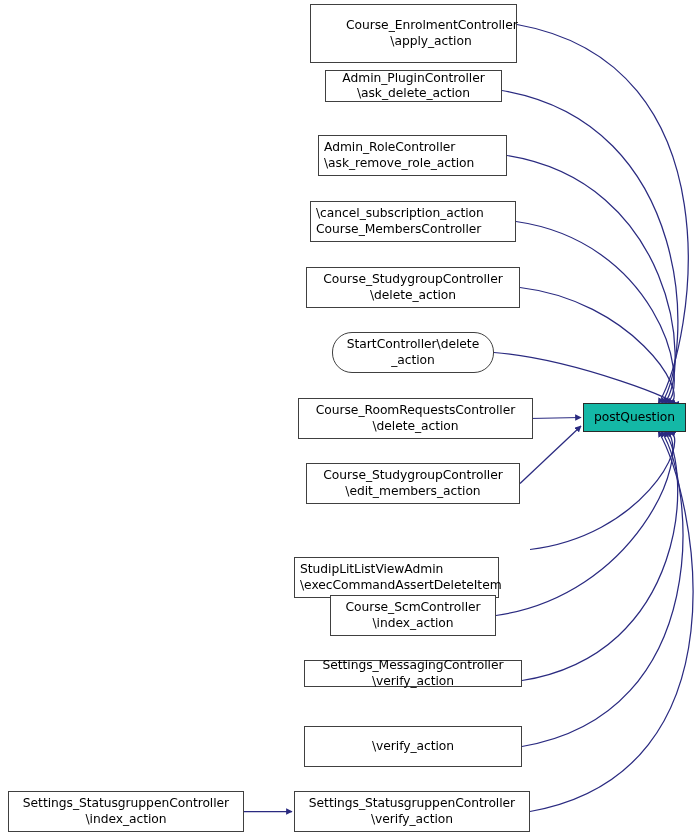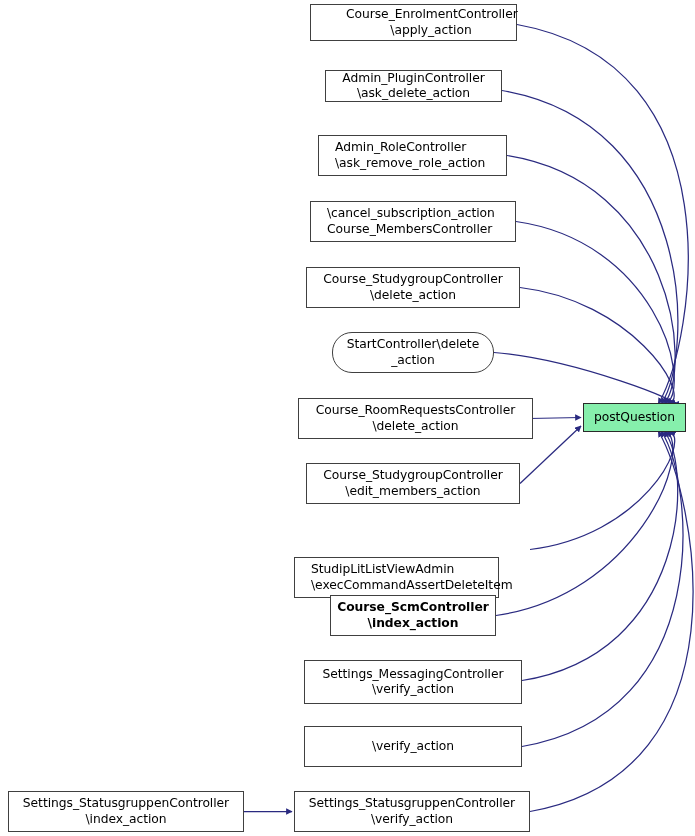--- a/index.html
+++ b/index.html
@@ -44,21 +44,21 @@
   .node.hub {
     background: #bfbfbf;
     border: 1px solid #2a2a2a;
     z-index: 5;
   }
   .node .ln {
     display: block;
   }
   .node.lefty {
     text-align: left;
-    padding-left: 16px;
+    padding-left: 5px;
   }
 </style>
 </head>
 <body>
 
 <div id="graph">
 
   <svg id="edge-layer" viewBox="0 0 695 836" width="695" height="836" xmlns="http://www.w3.org/2000/svg">
     <defs>
       <marker id="arrowhead" viewBox="0 0 10 10" refX="9" refY="5" markerWidth="5.2" markerHeight="5.2" orient="auto-start-reverse">
@@ -77,30 +77,30 @@
         <path d="M 530 549.5 C 640.4 536.3 690.6 443.9 670.1 431.0" marker-end="url(#arrowhead)"></path>
         <path d="M 496 615.5 C 634.2 595.7 692.0 457.1 667.1 431.0" marker-end="url(#arrowhead)"></path>
         <path d="M 522 680.5 C 687.5 654.2 693.3 470.1 664.2 431.0" marker-end="url(#arrowhead)"></path>
         <path d="M 522 746.5 C 715.2 713.6 694.6 483.3 661.2 431.0" marker-end="url(#arrowhead)"></path>
         <path d="M 530 811.5 C 750.5 772.1 695.9 496.3 658.3 431.0" marker-end="url(#arrowhead)"></path>
         <path d="M 244 811.5 L 292 811.5" marker-end="url(#arrowhead)"></path>
       </g>
   </svg>
 
   <div id="nodes-layer">
-      <div class="node" style="left: 310px; top: 4px; width: 207px; height: 37px; padding-left: 35px;"><span class="ln">Course_EnrolmentController</span><span class="ln">\apply_action</span></div>
+      <div class="node" style="left: 310px; top: 4px; width: 207px; height: 59px; padding-left: 35px;"><span class="ln">Course_EnrolmentController</span><span class="ln">\apply_action</span></div>
       <div class="node" style="left: 325px; top: 70px; width: 177px; height: 32px;"><span class="ln">Admin_PluginController</span><span class="ln">\ask_delete_action</span></div>
       <div class="node lefty" style="left: 318px; top: 135px; width: 189px; height: 41px;"><span class="ln">Admin_RoleController</span><span class="ln">\ask_remove_role_action</span></div>
       <div class="node lefty" style="left: 310px; top: 201px; width: 206px; height: 41px;"><span class="ln">\cancel_subscription_action</span><span class="ln">Course_MembersController</span></div>
       <div class="node" style="left: 306px; top: 267px; width: 214px; height: 41px;"><span class="ln">Course_StudygroupController</span><span class="ln">\delete_action</span></div>
       <div class="node" style="left: 332px; top: 332px; width: 162px; height: 41px; border-radius: 20px;"><span class="ln">StartController\delete</span><span class="ln">_action</span></div>
       <div class="node" style="left: 298px; top: 398px; width: 235px; height: 41px;"><span class="ln">Course_RoomRequestsController</span><span class="ln">\delete_action</span></div>
       <div class="node" style="left: 306px; top: 463px; width: 214px; height: 41px;"><span class="ln">Course_StudygroupController</span><span class="ln">\edit_members_action</span></div>
       <div class="node lefty" style="left: 294px; top: 557px; width: 205px; height: 41px;"><span class="ln">StudipLitListViewAdmin</span><span class="ln">\execCommandAssertDeleteItem</span></div>
-      <div class="node" style="left: 330px; top: 595px; width: 166px; height: 41px; font-weight: bold;"><span class="ln">Course_ScmController</span><span class="ln">\index_action</span></div>
-      <div class="node" style="left: 304px; top: 660px; width: 218px; height: 44px;"><span class="ln">Settings_MessagingController</span><span class="ln">\verify_action</span></div>
+      <div class="node" style="left: 330px; top: 595px; width: 166px; height: 41px;"><span class="ln">Course_ScmController</span><span class="ln">\index_action</span></div>
+      <div class="node" style="left: 304px; top: 660px; width: 218px; height: 27px;"><span class="ln">Settings_MessagingController</span><span class="ln">\verify_action</span></div>
       <div class="node" style="left: 304px; top: 726px; width: 218px; height: 41px;"><span class="ln">\verify_action</span></div>
       <div class="node" style="left: 294px; top: 791px; width: 236px; height: 41px;"><span class="ln">Settings_StatusgruppenController</span><span class="ln">\verify_action</span></div>
       <div class="node" style="left: 8px; top: 791px; width: 236px; height: 41px;"><span class="ln">Settings_StatusgruppenController</span><span class="ln">\index_action</span></div>
-      <div class="node hub" style="left: 583px; top: 403px; width: 103px; height: 29px; background: #86efac;"><span class="ln">postQuestion</span></div>
+      <div class="node hub" style="left: 583px; top: 403px; width: 103px; height: 29px; background: #14b8a6;"><span class="ln">postQuestion</span></div>
     </div>
 
 </div>
 
 </body></html>

